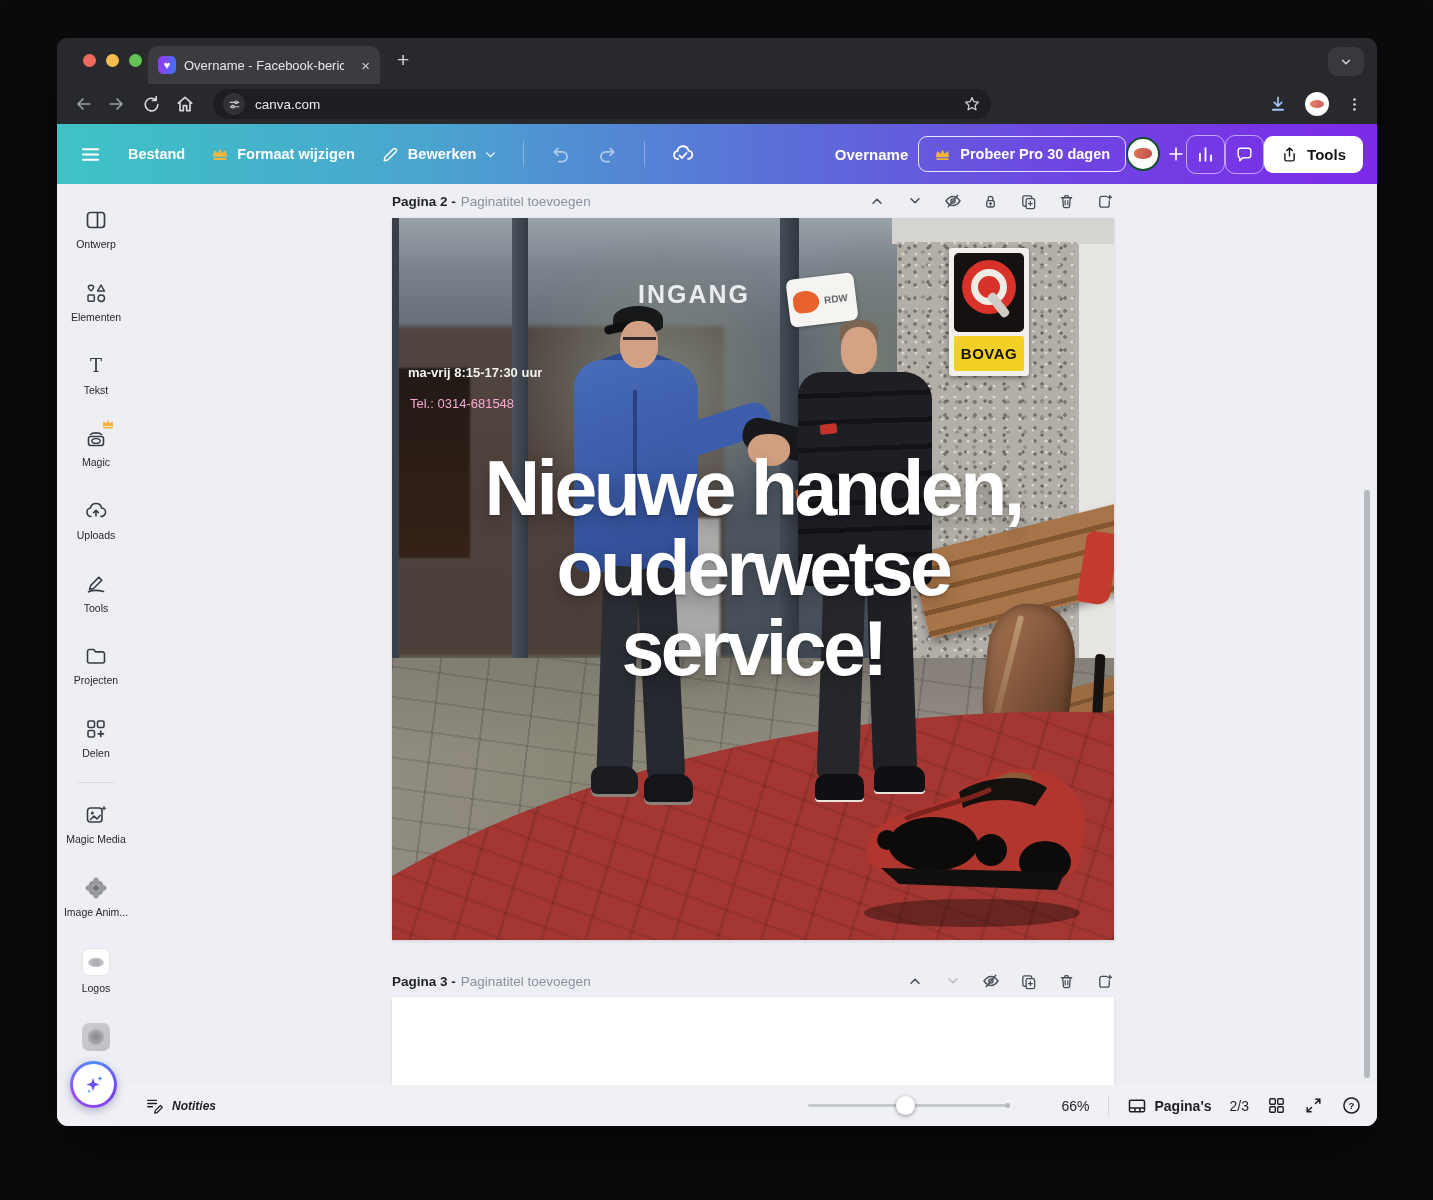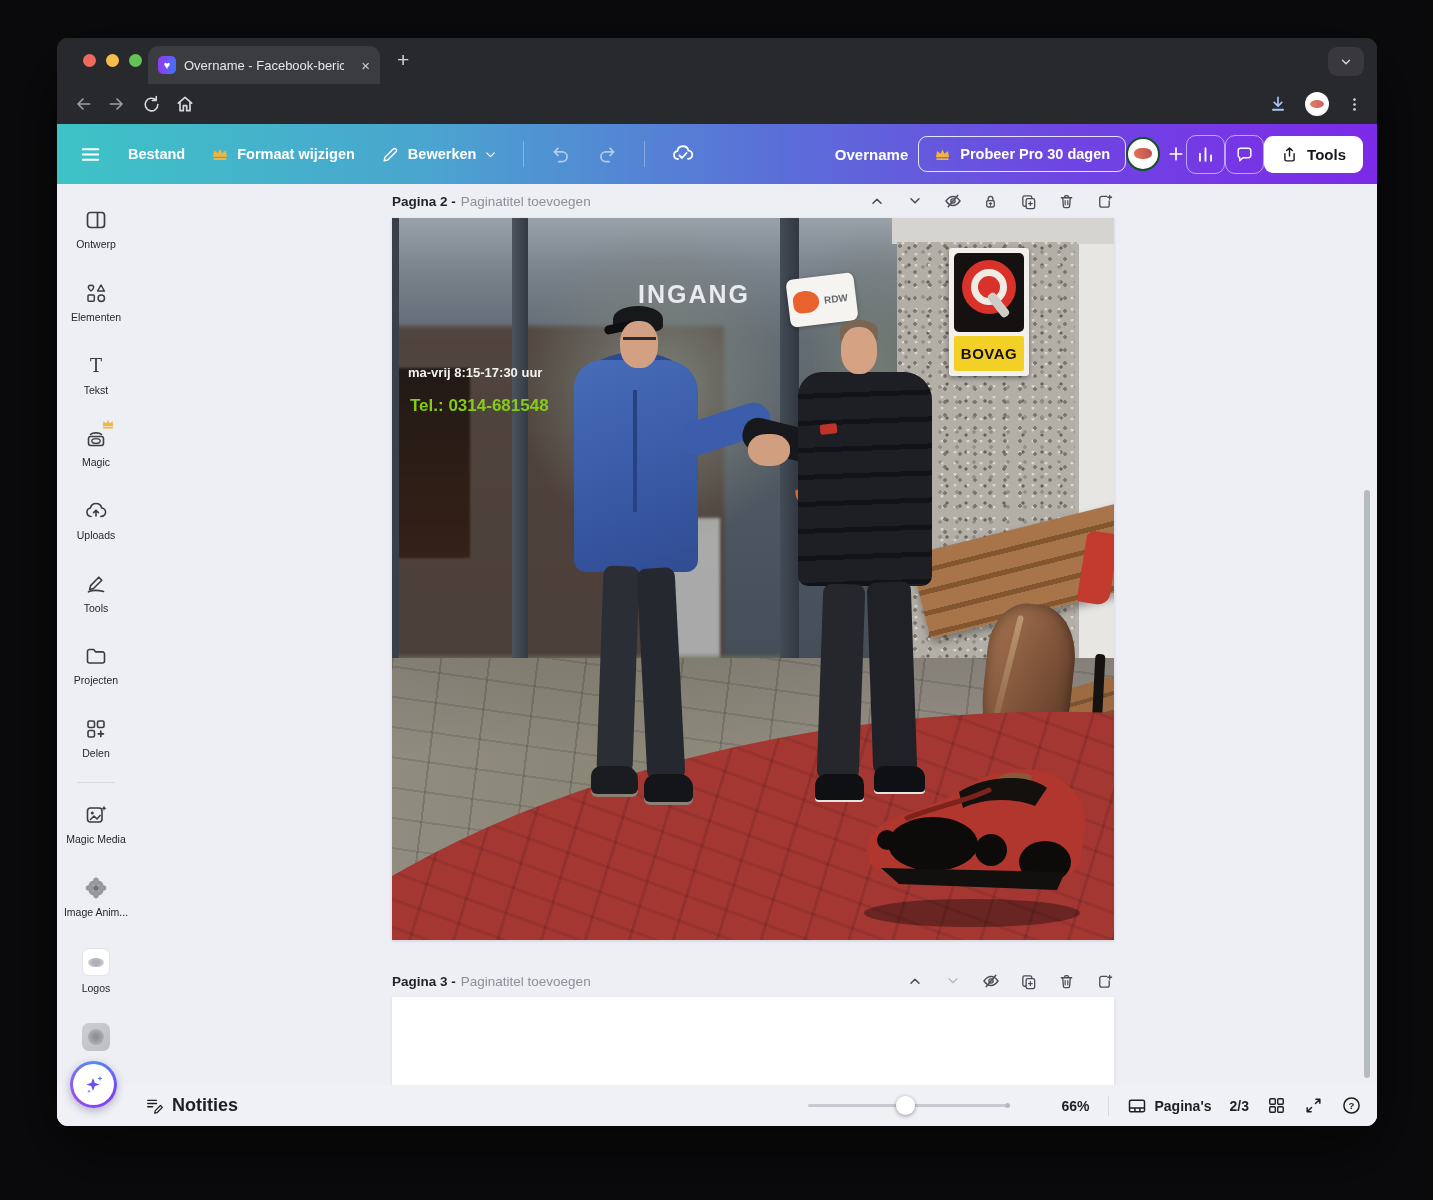--- a/index.html
+++ b/index.html
@@ -91,27 +91,27 @@
   .ic-dim{opacity:.32;}
 
   
   .page3-canvas{position:absolute;left:335px;top:959px;width:722px;height:88px;background:#fff;
                 box-shadow:0 1px 3px rgba(30,34,60,.12);}
   .scrollbar{position:absolute;right:7px;top:452px;width:6px;height:588px;border-radius:3px;background:#b5b9c0;}
 
   
   .bottombar{position:absolute;left:0;right:0;bottom:0;height:41px;background:#f0f1f5;}
   .notes{position:absolute;left:88px;top:0;height:41px;display:flex;align-items:center;gap:8px;
-         font-size:18px;font-weight:700;color:#1e1f26;}
+         font-size:12px;font-weight:700;color:#1e1f26;font-style:italic;}
   .slider{position:absolute;left:751px;top:19px;width:200px;height:3px;border-radius:2px;background:#c6c9cf;}
   .slider-dot{position:absolute;right:-2px;top:-1px;width:5px;height:5px;border-radius:50%;background:#b6b9bf;}
   .thumb{position:absolute;left:88px;top:-8px;width:19px;height:19px;border-radius:50%;background:#fff;
          box-shadow:0 1px 4px rgba(0,0,0,.4);}
   .bb-right{position:absolute;right:15px;top:0;height:41px;display:flex;align-items:center;gap:18px;}
-  .bb-text{font-size:14px;font-weight:700;color:#1e1f26;}
+  .bb-text{font-size:14px;font-weight:400;color:#1e1f26;}
   .bb-div{width:1px;height:20px;background:#d8d9dd;}
   .pages-btn{display:flex;align-items:center;gap:8px;font-size:14px;font-weight:700;color:#1e1f26;}
 
   
   .photo{position:absolute;left:335px;top:180px;width:722px;height:722px;overflow:hidden;background:#49525c;
          box-shadow:0 1px 3px rgba(30,34,60,.15);}
   .photo > div{position:absolute;}
   .glass{left:0;top:0;width:510px;height:722px;
      background:linear-gradient(180deg,#99a1a9 0%,#7b838d 7%,#606973 17%,#4f5862 38%,#454e58 62%,#3e464f 86%,#3a414a 100%);}
   .refl-bld{left:0;top:108px;width:332px;height:356px;background:#4e3d34;filter:blur(2px);opacity:.82;}
@@ -144,21 +144,21 @@
   .bovag-band{margin-top:4px;width:70px;height:35px;background:#f2d026;border-radius:2px;display:flex;
          align-items:center;justify-content:center;font-weight:800;font-size:15px;color:#151110;letter-spacing:.5px;}
   .rdw{left:396px;top:58px;width:68px;height:48px;background:#f6f4f0;border-radius:7px;transform:rotate(-7deg);
        box-shadow:0 1px 4px rgba(0,0,0,.3);display:flex;align-items:center;gap:5px;padding:4px 5px;box-sizing:border-box;}
   .rdw-blob{width:26px;height:22px;background:#e8622d;border-radius:45% 60% 55% 40%;flex:none;}
   .rdw-text{font-size:10px;font-weight:700;color:#65686d;}
   .decal{width:25px;height:15px;background:#e8692f;border-radius:2px 9px 2px 9px;transform:rotate(-9deg);opacity:.95;}
 
   .t-ingang{left:246px;top:62px;font-size:25px;font-weight:600;color:#e9ecec;letter-spacing:2px;}
   .t-hours{left:16px;top:147px;font-size:13px;font-weight:700;color:#f2f2ef;}
-  .t-phone{left:18px;top:178px;font-size:17px;font-weight:700;color:#84cc16;}
+  .t-phone{left:18px;top:178px;font-size:13px;font-weight:400;color:#f9a8d4;}
 
   .pavement{left:0;top:440px;width:722px;height:282px;background-color:#948e85;
     background-image:linear-gradient(180deg,rgba(0,0,0,.10),rgba(0,0,0,0) 35%),
       repeating-linear-gradient(97deg,rgba(40,38,34,.20) 0 2px,transparent 2px 48px),
       repeating-linear-gradient(8deg,rgba(40,38,34,.15) 0 2px,transparent 2px 30px),
       radial-gradient(circle at 30% 45%,rgba(112,116,80,.28),transparent 60%);}
 
   .bench-seat{left:528px;top:336px;width:230px;height:86px;transform:rotate(-14deg);transform-origin:left center;
       background:repeating-linear-gradient(180deg,#a8754a 0 16px,#82562f 16px 21px);border-radius:5px;
       box-shadow:0 5px 8px rgba(0,0,0,.35);}
@@ -248,20 +248,35 @@
     <div class="nav-ic">
       <svg width="19" height="19" viewBox="0 0 24 24">
           <path d="M20 12a8 8 0 1 1-2.3-5.6M18 2v5h-5" stroke="#d5d7da" stroke-width="2" fill="none" stroke-linecap="round" stroke-linejoin="round"></path>
         </svg>
     </div>
     <div class="nav-ic">
       <svg width="20" height="20" viewBox="0 0 24 24">
           <path d="M4 11l8-7 8 7M6 10v10h4v-6h4v6h4V10" stroke="#d5d7da" stroke-width="2" fill="none" stroke-linecap="round" stroke-linejoin="round"></path>
         </svg>
     </div>
+    <div class="pill">
+      <div class="tune-wrap">
+        <svg width="13" height="13" viewBox="0 0 24 24">
+            <path d="M4 8h9M17 8h3M4 16h3M11 16h9" stroke="#cfd1d4" stroke-width="2" stroke-linecap="round"></path>
+            <circle cx="15" cy="8" r="2.4" fill="none" stroke="#cfd1d4" stroke-width="2"></circle>
+            <circle cx="9" cy="16" r="2.4" fill="none" stroke="#cfd1d4" stroke-width="2"></circle>
+          </svg>
+      </div>
+      <div class="url-text">canva.com</div>
+      <div class="pill-star">
+        <svg width="18" height="18" viewBox="0 0 24 24">
+            <path d="M12 3.5l2.6 5.4 5.9.8-4.3 4.1 1 5.9-5.2-2.8-5.2 2.8 1-5.9-4.3-4.1 5.9-.8z" fill="none" stroke="#c8cacd" stroke-width="1.8" stroke-linejoin="round"></path>
+          </svg>
+      </div>
+    </div>
     <div class="chrome-right">
       <svg width="20" height="20" viewBox="0 0 24 24">
           <path d="M12 4v10M7.5 10L12 14.5 16.5 10" stroke="#a5c4f7" stroke-width="2" fill="none" stroke-linecap="round" stroke-linejoin="round"></path>
           <path d="M6 19h12" stroke="#a5c4f7" stroke-width="2.4" stroke-linecap="round"></path>
         </svg>
       <div class="chrome-avatar"></div>
       <svg width="17" height="17" viewBox="0 0 24 24">
           <circle cx="12" cy="5" r="1.9" fill="#cfd1d4"></circle>
           <circle cx="12" cy="12" r="1.9" fill="#cfd1d4"></circle>
           <circle cx="12" cy="19" r="1.9" fill="#cfd1d4"></circle>
@@ -576,20 +591,25 @@
           <ellipse cx="86" cy="96" rx="45" ry="27" fill="#0d0b0a"></ellipse>
           <circle cx="144" cy="102" r="16" fill="#0d0b0a"></circle>
           <path d="M168 92 C182 78 212 78 224 94 L220 112 C206 100 186 100 174 112 Z" fill="#b0362e"></path>
           <ellipse cx="198" cy="114" rx="26" ry="21" fill="#0d0b0a"></ellipse>
           <path d="M34 120 L218 124 L210 142 L52 136 Z" fill="#12100e"></path>
           <circle cx="40" cy="92" r="10" fill="#0d0b0a"></circle>
           <path d="M60 70 C92 58 122 52 142 42" stroke="#7d231d" stroke-width="5" fill="none" stroke-linecap="round"></path>
         </svg>
       </div>
 
+      <div class="headline">
+        <span>Nieuwe handen,</span>
+        <span>ouderwetse</span>
+        <span>service!</span>
+      </div>
     </div>
 
     <div class="page-head" style="top:786px;">
       <span class="ph-label">Pagina 3 -</span>
       <span class="ph-placeholder">Paginatitel toevoegen</span>
       <div class="ph-controls">
         <div class="ph-ic">
             <svg width="16" height="16" viewBox="0 0 18 18">
               <path d="M4.5 11.5L9 7l4.5 4.5" stroke="#4a4d55" stroke-width="1.7" fill="none" stroke-linecap="round" stroke-linejoin="round"></path>
             </svg>

